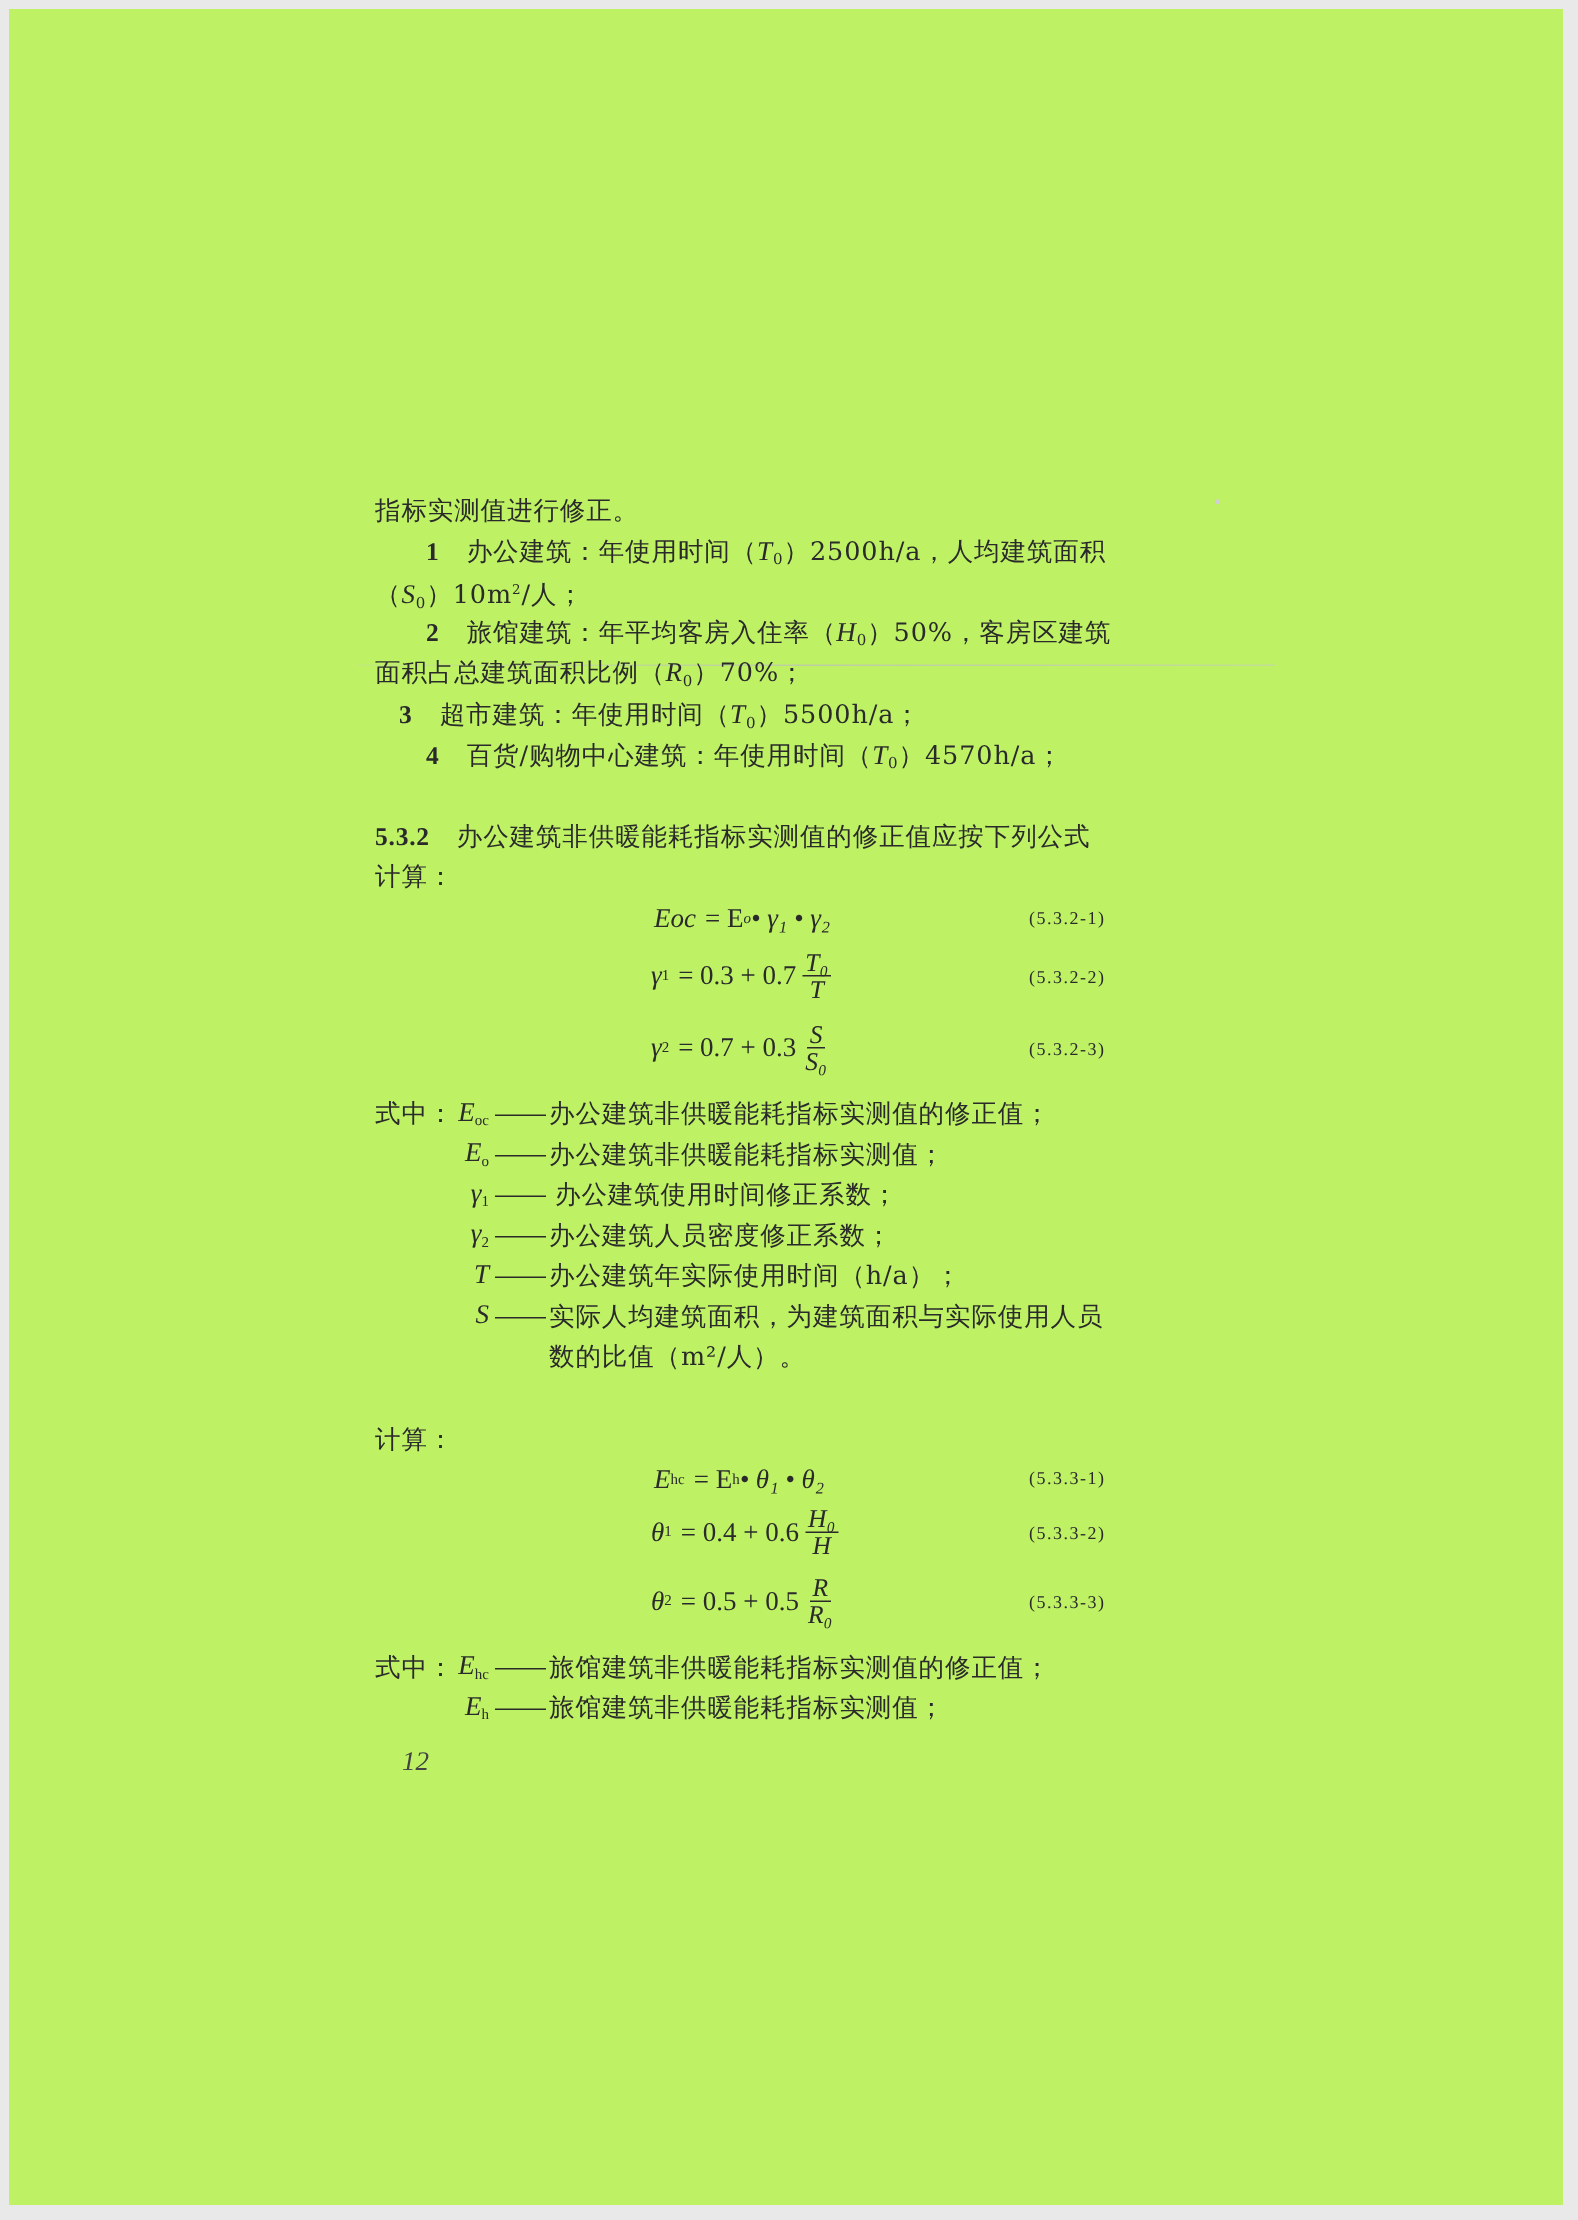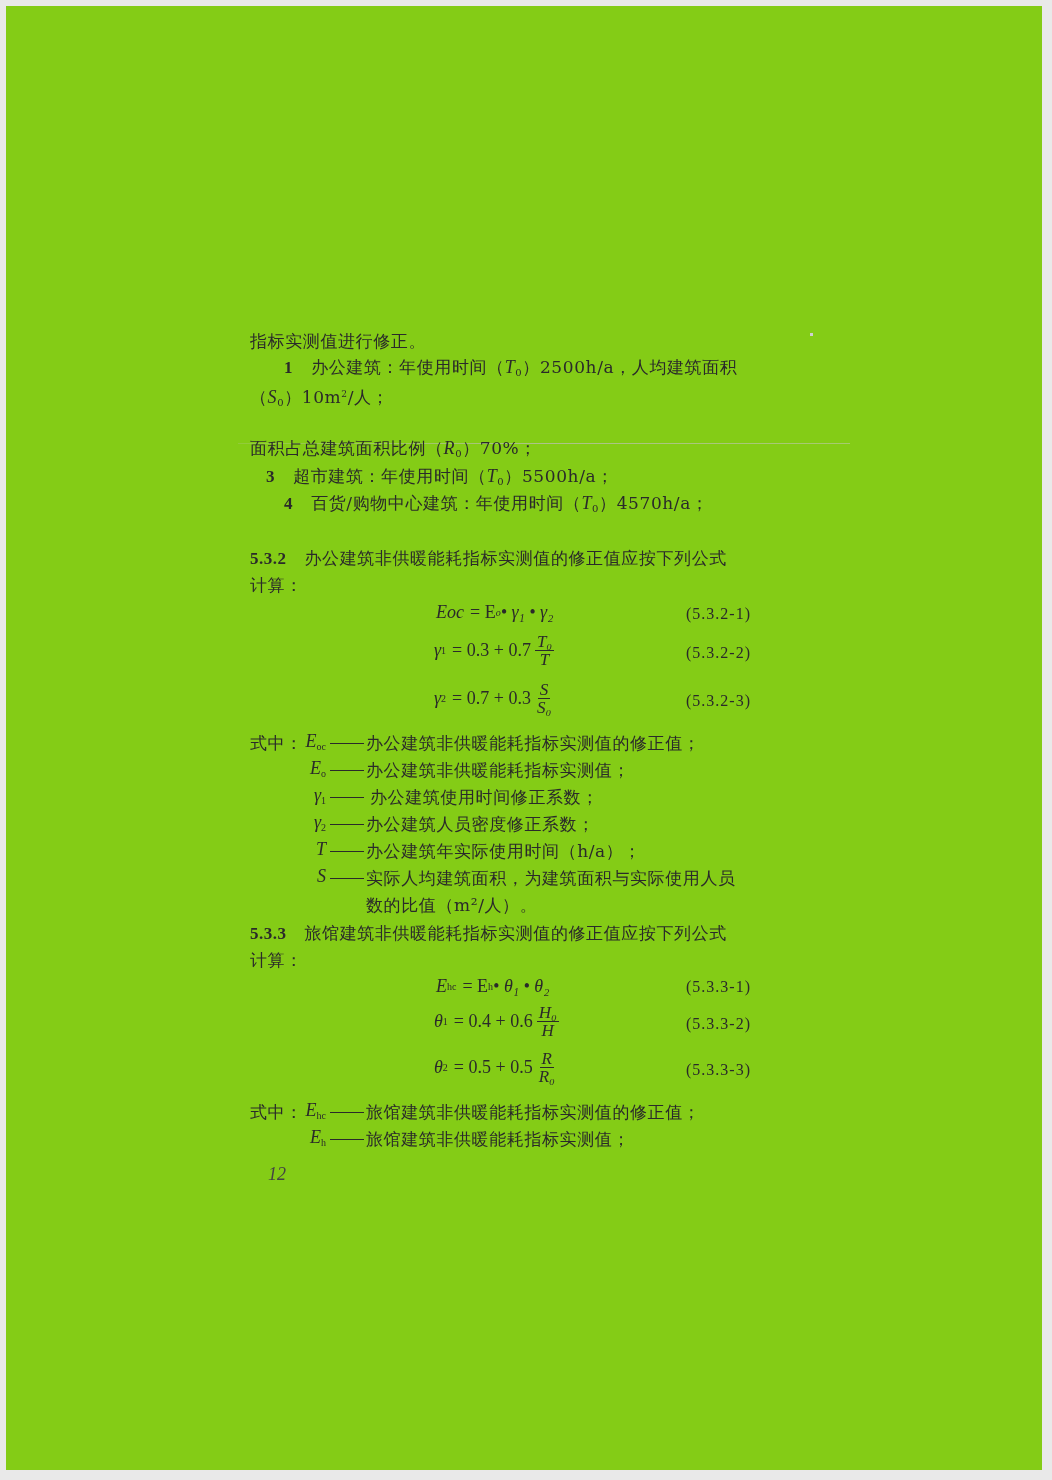--- a/index.html
+++ b/index.html
@@ -8,21 +8,21 @@
     background: #e9e9e9;
     position: relative;
     overflow: hidden;
     font-family: "DejaVu Serif", "Liberation Serif", serif;
     color: #2a2a2a;
   }
   .page {
     position: absolute;
     left: 6px; top: 6px;
     width: 1036px; height: 1464px;
-    background: #84cc16;
+    background: #bef264;
   }
   .scan-line {
     position: absolute;
     left: 232px; top: 437px;
     width: 612px; height: 1px;
     background: linear-gradient(to right, rgba(200,200,200,0.2), rgba(190,190,190,0.7) 50%, rgba(200,200,200,0.5));
   }
   .scan-dot {
     position: absolute;
     left: 804px; top: 327px;
@@ -51,21 +51,21 @@
   .frac {
     display: inline-flex; flex-direction: column; align-items: center;
     vertical-align: middle; margin-left: 4px;
     font-style: italic; font-size: 17px; line-height: 17px;
   }
   .frac .top { border-bottom: 1px solid #2a2a2a; padding: 0 2px; }
   .frac .bot { padding: 0 2px; }
   .eqno {
     position: absolute;
     font-family: "Liberation Serif", serif;
-    font-size: 16px;
+    font-size: 12px;
     letter-spacing: 1px;
     white-space: nowrap;
   }
   .def-sym {
     position: absolute;
     font-family: "Liberation Serif", serif;
     font-style: italic;
     font-size: 18px;
     text-align: right;
     width: 70px;
@@ -95,20 +95,24 @@
   <div class="line" style="left:244px; top:324px;">指标实测值进行修正。</div>
 
   <div class="line" style="left:278px; top:350px;">
     <span class="num">1</span>&nbsp;&nbsp;
     <span>办公建筑：年使用时间（</span><span class="mi">T</span><sub>0</sub><span>）2500h/a，人均建筑面积</span>
   </div>
   <div class="line" style="left:244px; top:377px;text-align:right;">
     <span>（</span><span class="mi">S</span><sub>0</sub><span>）10m</span><sup>2</sup><span>/人；</span>
   </div>
 
+  <div class="line" style="left:278px; top:404px;">
+    <span class="num">2</span>&nbsp;&nbsp;
+    <span>旅馆建筑：年平均客房入住率（</span><span class="mi">H</span><sub>0</sub><span>）50%，客房区建筑</span>
+  </div>
   <div class="line" style="left:244px; top:431px;">
     <span>面积占总建筑面积比例（</span><span class="mi">R</span><sub>0</sub><span>）70%；</span>
   </div>
 
   <div class="line" style="left:260px; top:459px;">
     <span class="num">3</span>&nbsp;&nbsp;
     <span>超市建筑：年使用时间（</span><span class="mi">T</span><sub>0</sub><span>）5500h/a；</span>
   </div>
   <div class="line" style="left:278px; top:486px;">
     <span class="num">4</span>&nbsp;&nbsp;
@@ -172,24 +176,20 @@
 
   <div class="def-sym" style="left:250px; top:833px;"><span>T</span></div>
   <div class="dash" style="left:324px; top:845px;"></div>
   <div class="line" style="left:360px; top:834px;">办公建筑年实际使用时间（h/a）；</div>
 
   <div class="def-sym" style="left:250px; top:860px;"><span>S</span></div>
   <div class="dash" style="left:324px; top:872px;"></div>
   <div class="line" style="left:360px; top:861px;">实际人均建筑面积，为建筑面积与实际使用人员</div>
   <div class="line" style="left:360px; top:888px;">数的比值（m²/人）。</div>
 
-  <div class="line" style="left:244px; top:916px;">
-    <span class="secnum">5.3.3</span>&nbsp;&nbsp;
-    <span>旅馆建筑非供暖能耗指标实测值的修正值应按下列公式</span>
-  </div>
   <div class="line" style="left:244px; top:943px;">计算：</div>
 
   <div class="eq" style="left:430px; top:970px;">
     <span class="mi">E</span>
       <sub>hc</sub>
     <span style="margin-left:6px">= E</span>
       <sub>h</sub>
     <span class="mi"> • θ₁ • θ₂</span>
   </div>
   <div class="eqno" style="left:680px; top:972px;">(5.3.3-1)</div>

